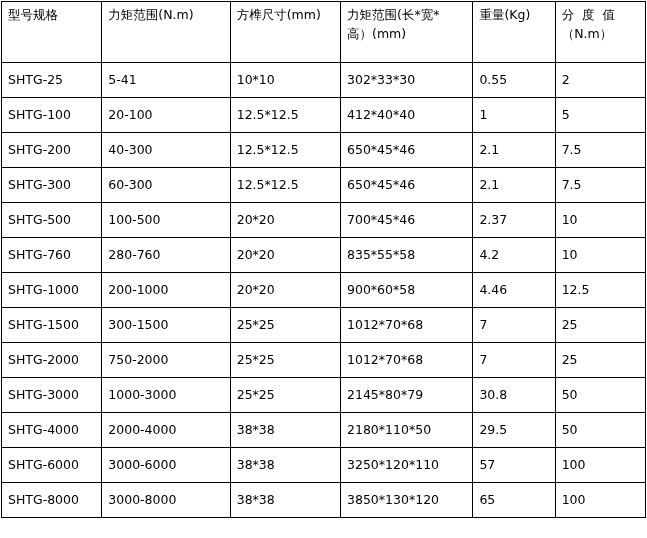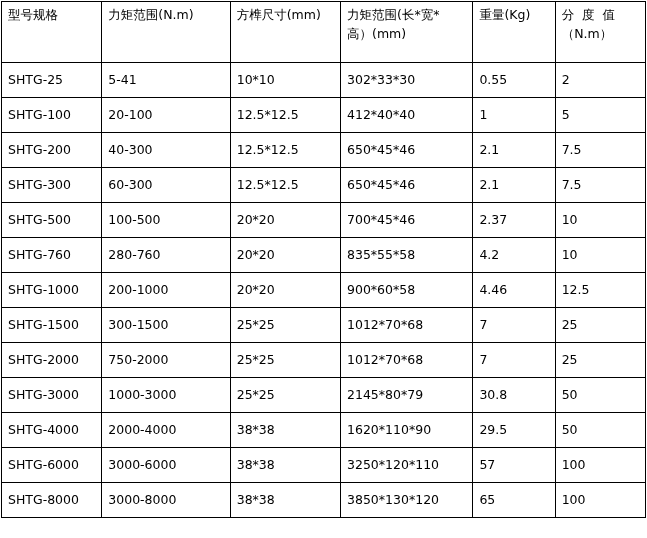--- a/index.html
+++ b/index.html
@@ -163,21 +163,21 @@
         <td>1000-3000</td>
         <td>25*25</td>
         <td>2145*80*79</td>
         <td>30.8</td>
         <td>50</td>
       </tr>
       <tr>
         <td>SHTG-4000</td>
         <td>2000-4000</td>
         <td>38*38</td>
-        <td>1620*110*90</td>
+        <td>2180*110*50</td>
         <td>29.5</td>
         <td>50</td>
       </tr>
       <tr>
         <td>SHTG-6000</td>
         <td>3000-6000</td>
         <td>38*38</td>
         <td>3250*120*110</td>
         <td>57</td>
         <td>100</td>

